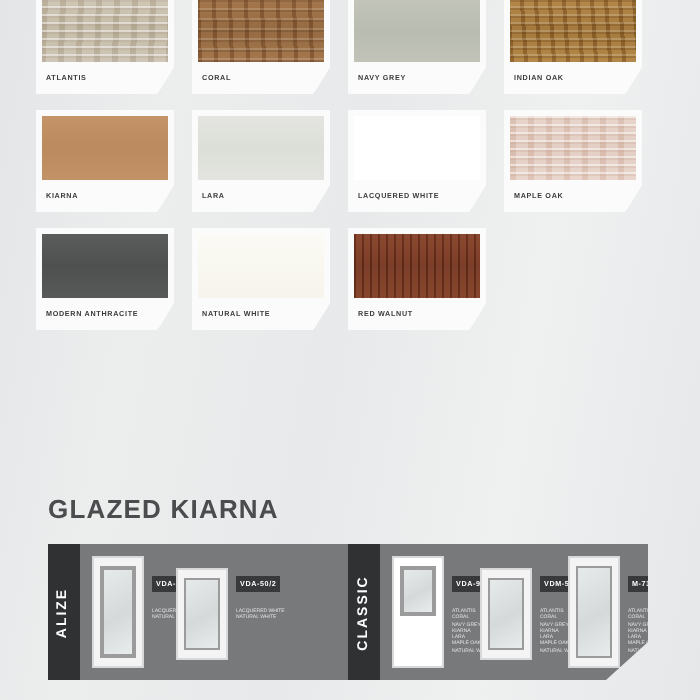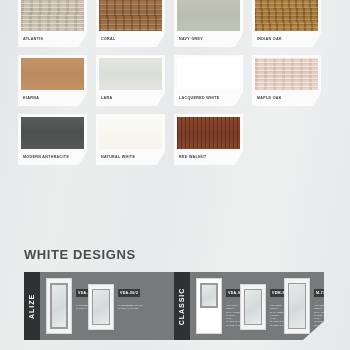--- a/index.html
+++ b/index.html
@@ -188,21 +188,21 @@
       <div class="cap">NATURAL WHITE</div>
     </div>
     <div class="card">
       <span class="swatch g-redwalnut"></span>
       <div class="cap">RED WALNUT</div>
     </div>
   </div>
 
 </div>
 
-<div class="gd-title">WHITE DESIGNS</div>
+<div class="gd-title">GLAZED KIARNA</div>
 
 <div class="banner">
 
   <div class="sidetab">
     <span>ALIZE</span>
   </div>
 
   <div class="group">
     <div class="door">
       <div class="leaf framed">

